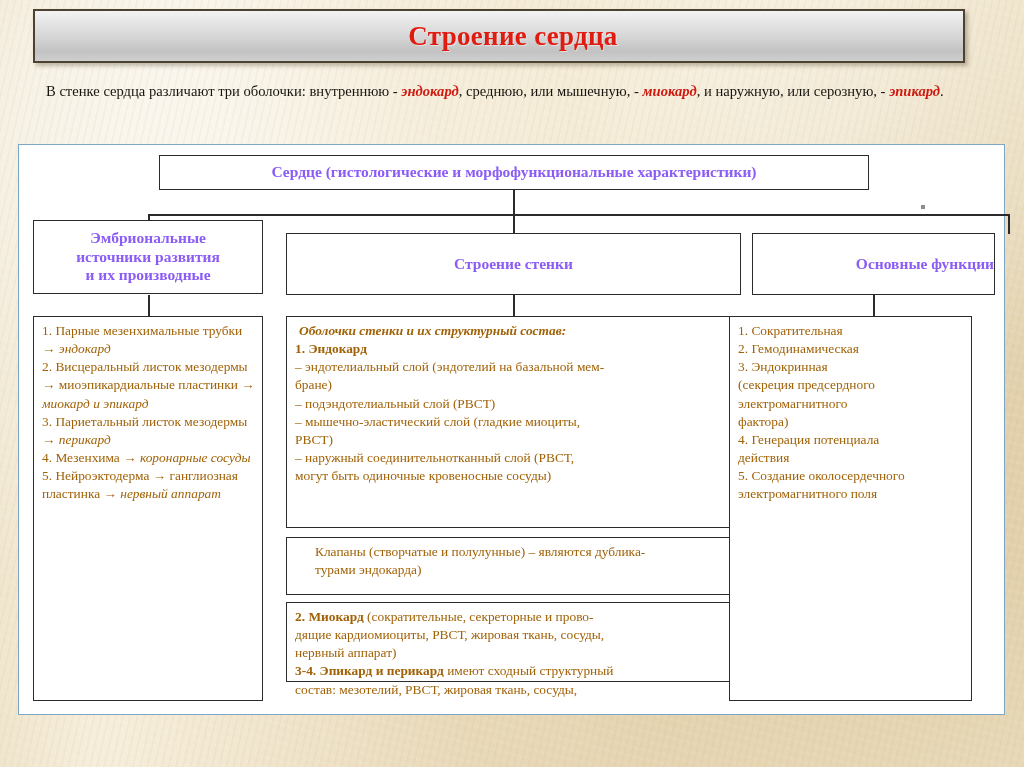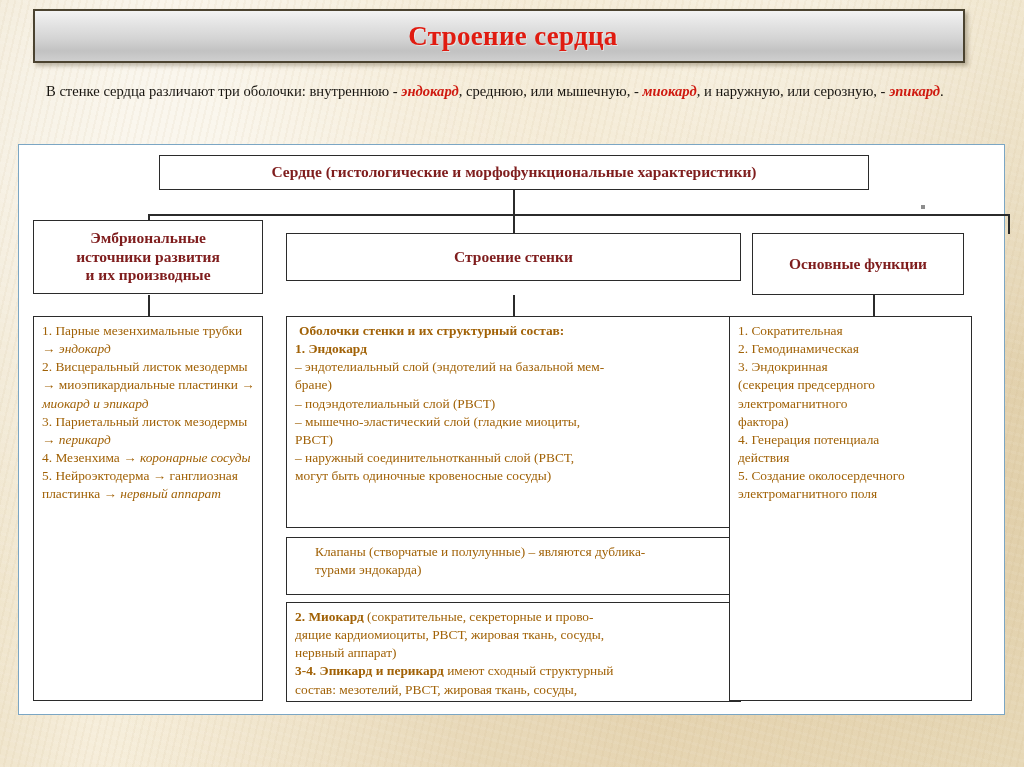--- a/index.html
+++ b/index.html
@@ -53,21 +53,21 @@
   
   .panel{
     position:absolute;left:18px;top:144px;width:987px;height:571px;
     background:#fff;border:1.6px solid #7ba6c4;
     box-sizing:border-box;
   }
 
   
   .box{position:absolute;border:1.7px solid #2b2b2b;background:#fff;box-sizing:border-box;}
   .box.hdr{display:flex;align-items:center;justify-content:center;text-align:center;}
-  .hdr-txt{font-weight:bold;font-size:15.5px;color:#7f1d1d;line-height:1.22;}
+  .hdr-txt{font-weight:bold;font-size:15.5px;color:#8b5cf6;line-height:1.22;}
   .body-txt{font-size:13.4px;line-height:1.355;color:#a16207;padding:5px 7px 4px 8px;}
   .body-txt .it{font-style:italic;}
   .body-txt .bd{font-weight:bold;}
 
   
   .ln{position:absolute;background:#2b2b2b;}
   .lnv{width:1.8px;}
   .lnh{height:1.8px;}
 
   .dot{position:absolute;width:4px;height:4px;background:#8d8d8d;}
@@ -113,57 +113,57 @@
     <div class="box" style="left:14px;top:171px;width:230px;height:385px;">
       <div class="body-txt">
         <div><span>1. </span><span>Парные мезенхимальные трубки → </span><span class="it">эндокард</span></div>
         <div><span>2. </span><span>Висцеральный листок мезодермы → миоэпикардиальные пластинки → </span><span class="it">миокард и эпикард</span></div>
         <div><span>3. </span><span>Париетальный листок мезодермы → </span><span class="it">перикард</span></div>
         <div><span>4. </span><span>Мезенхима → </span><span class="it">коронарные сосуды</span></div>
         <div><span>5. </span><span>Нейроэктодерма → ганглиозная пластинка → </span><span class="it">нервный аппарат</span></div>
       </div>
     </div>
 
-    <div class="box hdr" style="left:267px;top:88px;width:455px;height:48px;">
+    <div class="box hdr" style="left:267px;top:88px;width:455px;height:62px;">
       <div class="hdr-txt">Строение стенки</div>
     </div>
     <div class="ln lnv" style="left:494px;top:150px;height:22px;"></div>
 
     <div class="box" style="left:267px;top:171px;width:455px;height:212px;">
       <div class="body-txt">
-        <div class="bd" style="padding-left:4px;">Оболочки стенки и их структурный состав:</div>
+        <div class="bd" style="padding-left:4px;font-style:italic;">Оболочки стенки и их структурный состав:</div>
         <div class="bd">1. Эндокард</div>
         <div>– эндотелиальный слой (эндотелий на базальной мем-</div>
         <div>бране)</div>
         <div>– подэндотелиальный слой (РВСТ)</div>
         <div>– мышечно-эластический слой (гладкие миоциты,</div>
         <div>РВСТ)</div>
         <div>– наружный соединительнотканный слой (РВСТ,</div>
         <div>могут быть одиночные кровеносные сосуды)</div>
       </div>
     </div>
 
     <div class="box" style="left:267px;top:392px;width:455px;height:58px;padding-left:20px;">
       <div class="body-txt it">
         <div>Клапаны (створчатые и полулунные) – являются дублика-</div>
         <div>турами эндокарда)</div>
       </div>
     </div>
 
-    <div class="box" style="left:267px;top:457px;width:455px;height:100px;">
+    <div class="box" style="left:267px;top:457px;width:455px;height:80px;">
       <div class="body-txt">
         <div><span class="bd">2. Миокард</span><span> (сократительные, секреторные и прово-</span></div>
         <div><span>дящие кардиомиоциты, РВСТ, жировая ткань, сосуды,</span></div>
         <div><span>нервный аппарат)</span></div>
         <div><span class="bd">3-4. Эпикард и перикард</span><span> имеют сходный структурный</span></div>
         <div><span>состав: мезотелий, РВСТ, жировая ткань, сосуды,</span></div>
       </div>
     </div>
 
-    <div class="box hdr" style="left:733px;top:88px;width:212px;height:62px;">
+    <div class="box hdr" style="left:733px;top:88px;width:243px;height:62px;justify-content:flex-end;">
       <div class="hdr-txt">Основные функции</div>
     </div>
     <div class="ln lnv" style="left:854px;top:150px;height:22px;"></div>
 
     <div class="box" style="left:710px;top:171px;width:243px;height:385px;">
       <div class="body-txt">
         <div>1. Сократительная</div>
         <div>2. Гемодинамическая</div>
         <div>3. Эндокринная</div>
         <div>(секреция предсердного</div>

